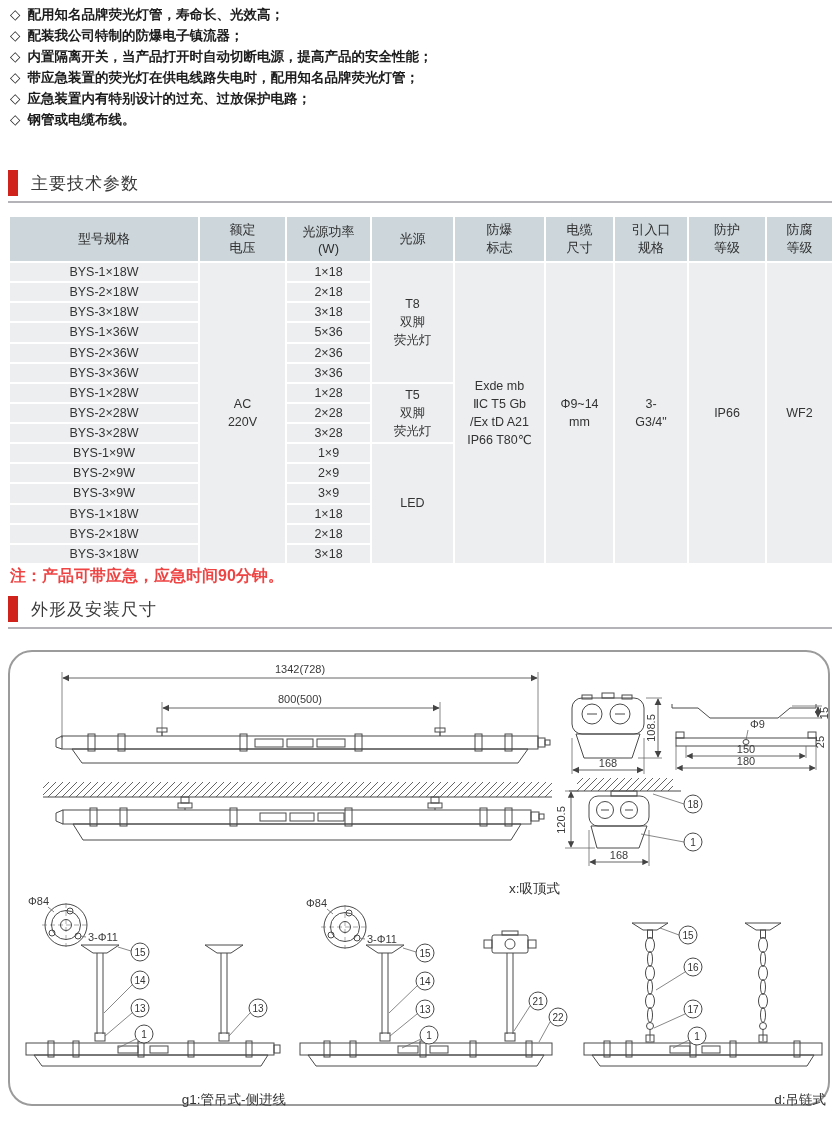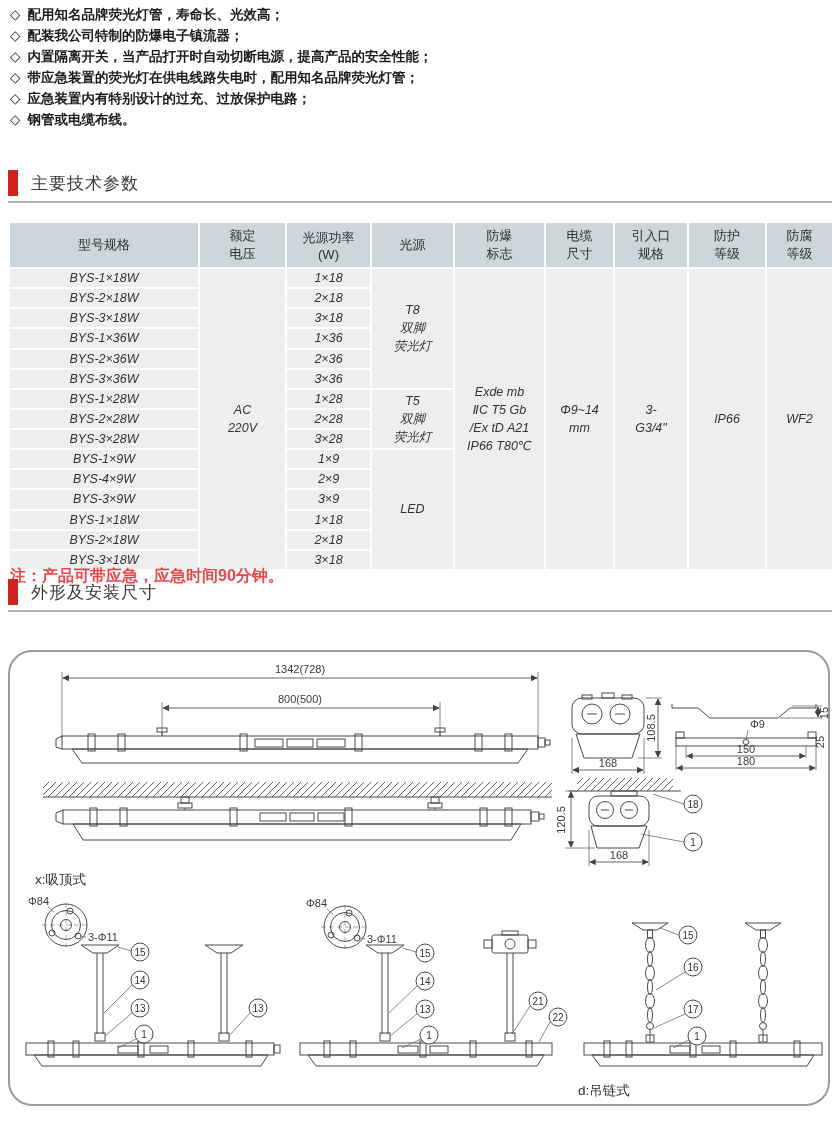--- a/index.html
+++ b/index.html
@@ -11,33 +11,33 @@
   .feature-line { display:flex; align-items:flex-start; margin-bottom:7px; line-height:14px; }
   .feature-line .diamond { margin-right:7px; font-weight:normal; }
 
   
   .sec-header { position:absolute; left:8px; width:824px; display:flex; align-items:center;
                 border-bottom:2px solid #b4b4b8; padding-bottom:5px; }
   .sec-bar { width:10px; height:26px; background:#d0231c; margin-right:13px; }
   .sec-title { font-size:17px; color:#3a3a3a; letter-spacing:1px; }
 
   
-  table.spec { position:absolute; left:8px; top:221px; width:824px; border-collapse:collapse;
+  table.spec { position:absolute; left:8px; top:215px; width:824px; border-collapse:collapse;
                table-layout:fixed; font-size:12.5px; color:#333; text-align:center; }
   .spec th { background:#ccd6db; font-weight:normal; height:44px; white-space:pre-line; font-size:13px; color:#2e2e2e; }
-  .spec td { background:#eceef0; height:18px; white-space:pre-line; line-height:1.45;font-style:italic; }
+  .spec td { background:#eceef0; height:18px; white-space:pre-line; line-height:1.45; }
   .spec th, .spec td { border:2px solid #fff; padding:0 2px; }
 
   .note { position:absolute; left:10px; top:566px; color:#ef4444; font-weight:bold; font-size:16px; }
 
   
   .draw-box { position:absolute; left:8px; top:650px; width:818px; height:452px;
               border:2px solid #9b9b9b; border-radius:24px; }
   .abs { position:absolute; }
-  .fig-caption { font-size:13.5px; color:#333; text-align:left; margin-top:5px; }
+  .fig-caption { font-size:13.5px; color:#333; text-align:right; margin-top:14px; }
 
   svg { overflow:visible; }
   .ln    { stroke:#4a4a4a; stroke-width:1; fill:none; }
   .thin  { stroke:#6a6a6a; stroke-width:0.8; fill:none; }
   .dimln { stroke:#555; stroke-width:0.9; fill:none; }
   .ctr   { stroke:#888; stroke-width:0.7; stroke-dasharray:5 3; fill:none; }
   text.dim { font-size:11px; fill:#3a3a3a; text-anchor:middle; font-family:"Liberation Sans","DejaVu Sans",sans-serif; }
   text.dimS { text-anchor:start; }
   text.co  { font-size:10px; fill:#333; text-anchor:middle; font-family:"Liberation Sans","DejaVu Sans",sans-serif; }
   .cl { fill:#fff; stroke:#4a4a4a; stroke-width:1; }
@@ -134,21 +134,21 @@
       <tr>
           <td>BYS-2×18W</td>
           <td>2×18</td>
         </tr>
       <tr>
           <td>BYS-3×18W</td>
           <td>3×18</td>
         </tr>
       <tr>
           <td>BYS-1×36W</td>
-          <td>1×36</td>
+          <td>5×36</td>
         </tr>
       <tr>
           <td>BYS-2×36W</td>
           <td>2×36</td>
         </tr>
       <tr>
           <td>BYS-3×36W</td>
           <td>3×36</td>
         </tr>
       <tr>
@@ -165,21 +165,21 @@
       <tr>
           <td>BYS-3×28W</td>
           <td>3×28</td>
         </tr>
       <tr>
         <td>BYS-1×9W</td>
         <td>1×9</td>
         <td rowspan="6">LED</td>
       </tr>
       <tr>
-          <td>BYS-4×9W</td>
+          <td>BYS-2×9W</td>
           <td>2×9</td>
         </tr>
       <tr>
           <td>BYS-3×9W</td>
           <td>3×9</td>
         </tr>
       <tr>
           <td>BYS-1×18W</td>
           <td>1×18</td>
         </tr>
@@ -189,21 +189,21 @@
         </tr>
       <tr>
           <td>BYS-3×18W</td>
           <td>3×18</td>
         </tr>
     </tbody>
   </table>
 
   <div class="note">注：产品可带应急，应急时间90分钟。</div>
 
-  <div class="sec-header" style="top:579px;">
+  <div class="sec-header" style="top:596px;">
     <div class="sec-bar"></div>
     <div class="sec-title">外形及安装尺寸</div>
   </div>
 
   <div class="draw-box">
 
     <svg class="abs" style="left:40px; top:6px;" width="500" height="128" viewBox="0 0 500 128">
       <defs>
           <marker id="a1" viewBox="0 0 10 10" refX="9" refY="5" markerWidth="8" markerHeight="8" orient="auto-start-reverse">
             <path d="M0,0L10,5L0,10z" fill="#444"></path>
@@ -414,20 +414,21 @@
             <circle class="cl" cx="122" cy="113" r="9"></circle>
             <text class="co" x="122" y="116.5">13</text>
           <line class="thin" x1="118" y1="144" x2="100" y2="153"></line>
             <circle class="cl" cx="126" cy="139" r="9"></circle>
             <text class="co" x="126" y="142.5">1</text>
           <line class="thin" x1="232" y1="118" x2="211" y2="141"></line>
             <circle class="cl" cx="240" cy="113" r="9"></circle>
             <text class="co" x="240" y="116.5">13</text>
         </g>
       </svg>
+      <div class="fig-caption">g1:管吊式-侧进线</div>
     </div>
 
     <div class="abs" style="left:280px; top:243px; width:284px;">
       <svg width="280" height="178" viewBox="0 0 280 178">
         <g>
           <line class="ctr" x1="31" y1="32" x2="79" y2="32"></line>
             <line class="ctr" x1="55" y1="10" x2="55" y2="54"></line>
           <circle class="ln" cx="55" cy="32" r="21"></circle>
             <circle class="ln" cx="55" cy="32" r="14.5"></circle>
             <circle class="ln" cx="55" cy="32" r="5.5"></circle>

